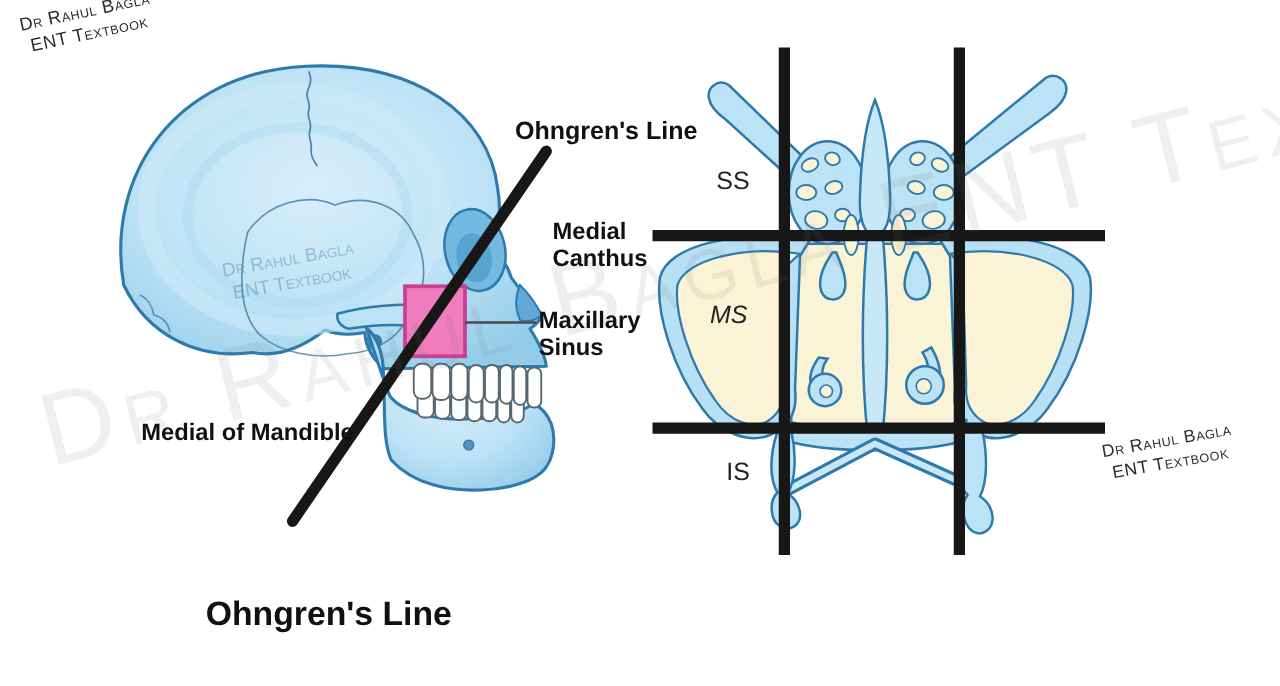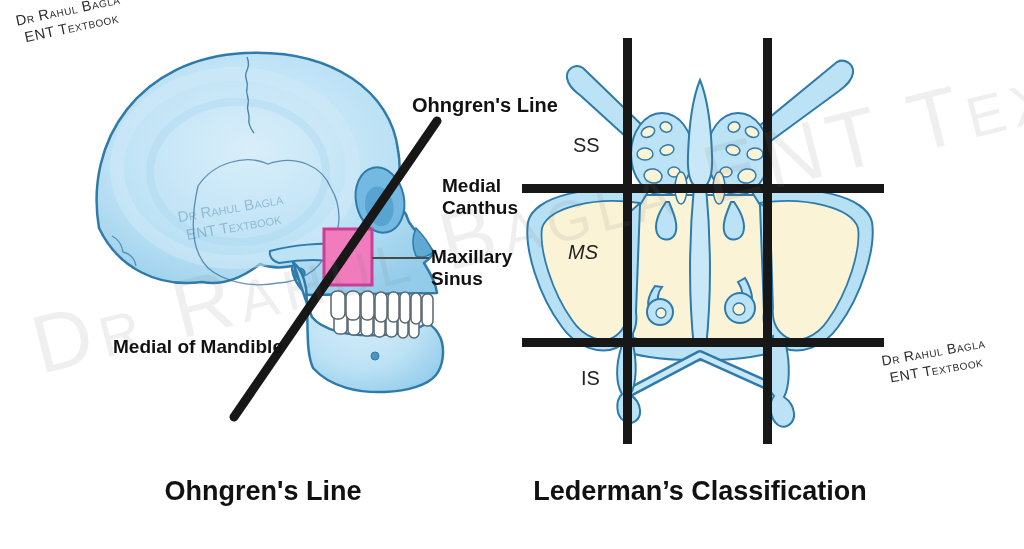--- a/index.html
+++ b/index.html
@@ -203,14 +203,13 @@
   <div class="lbl lbl-ohngren">Ohngren's Line</div>
   <div class="lbl lbl-medial">Medial Canthus</div>
   <div class="lbl lbl-maxillary">Maxillary Sinus</div>
   <div class="lbl lbl-angle">Medial of Mandible</div>
 
   <div class="rlbl rlbl-ss">SS</div>
   <div class="rlbl rlbl-ms">MS</div>
   <div class="rlbl rlbl-is">IS</div>
 
   <div class="title title-left">Ohngren's Line</div>
-  <div class="title title-right">Lederman’s Classification</div>
 </div>
 
 </body></html>

